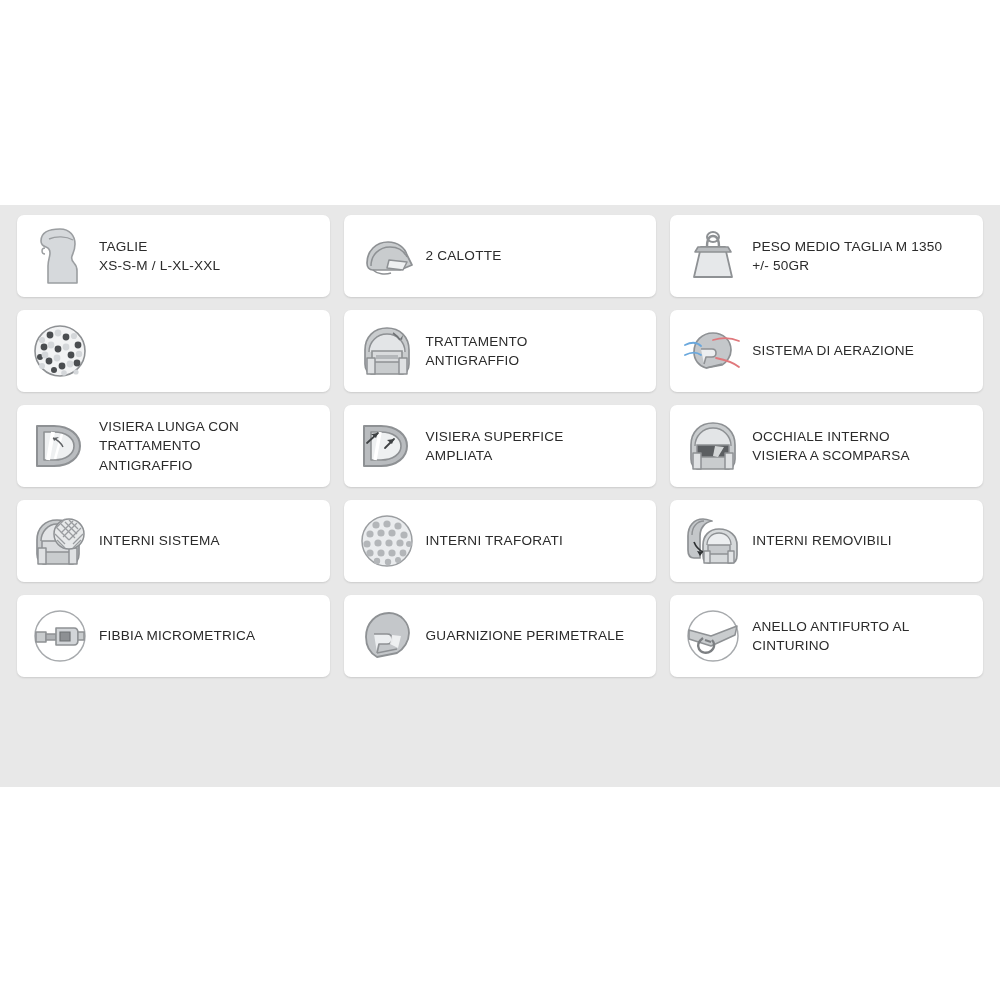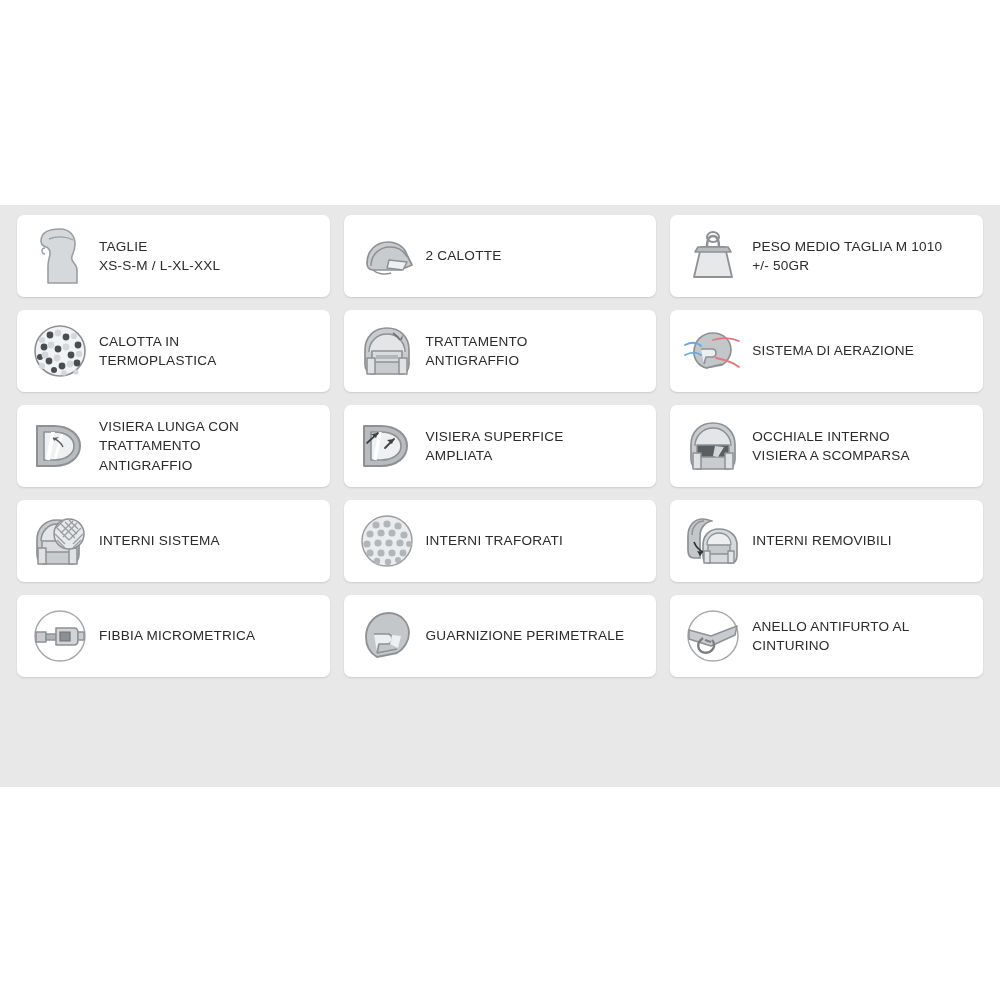--- a/index.html
+++ b/index.html
@@ -95,21 +95,21 @@
         <div class="cell">
           <div class="card">
             <span class="icon-wrap">
               <svg width="52" height="54" viewBox="0 0 52 54">
   <path d="M14 18h24l7 30H7z" fill="#e6e8ea" stroke="#8e9194" stroke-width="1.8" stroke-linejoin="round"></path>
   <path d="M11 18h30l3 5H8z" fill="#b9bcbf" stroke="#8e9194" stroke-width="1.6" stroke-linejoin="round"></path>
   <path d="M20 18c0-7 2-11 6-11s6 4 6 11" fill="none" stroke="#8e9194" stroke-width="2.4"></path>
   <ellipse cx="26" cy="8" rx="6" ry="5" fill="none" stroke="#8e9194" stroke-width="2"></ellipse>
 </svg>
             </span>
-            <span class="label">PESO MEDIO TAGLIA M 1010
+            <span class="label">PESO MEDIO TAGLIA M 1350
 +/- 50GR</span>
           </div>
         </div>
         <div class="cell">
           <div class="card">
             <span class="icon-wrap">
               <svg width="56" height="56" viewBox="0 0 56 56">
   <circle cx="28" cy="28" r="25" fill="#f2f3f4" stroke="#8e9194" stroke-width="1.6"></circle>
   <g fill="#4a4d50">
     <circle cx="18" cy="12" r="3.4"></circle>
@@ -133,22 +133,20 @@
                   <circle cx="47" cy="31" r="3.2"></circle>
     <circle cx="13" cy="32" r="3.4"></circle>
                   <circle cx="25" cy="35" r="3.4"></circle>
                   <circle cx="38" cy="41" r="3.4"></circle>
     <circle cx="10" cy="43" r="3"></circle>
                   <circle cx="32" cy="50" r="2.8"></circle>
                   <circle cx="44" cy="49" r="2.6"></circle>
   </g>
 </svg>
             </span>
-            <span class="label">CALOTTA IN
-TERMOPLASTICA</span>
           </div>
         </div>
         <div class="cell">
           <div class="card">
             <span class="icon-wrap">
               <svg width="56" height="54" viewBox="0 0 56 54">
   <path d="M28 4C15 4 6 13 6 26v14c0 6 3 10 8 10h28c5 0 8-4 8-10V26C50 13 41 4 28 4z" fill="#c9ccce" stroke="#8e9194" stroke-width="1.7" stroke-linejoin="round"></path>
   <path d="M10 28c0-10 8-18 18-18s18 8 18 18" fill="#e3e5e7" stroke="#8e9194" stroke-width="1.5"></path>
   <path d="M13 27h30v11H13z" fill="#d9dbdd" stroke="#8e9194" stroke-width="1.6"></path>
   <path d="M17 31h22v4H17z" fill="#b4b7ba"></path>

